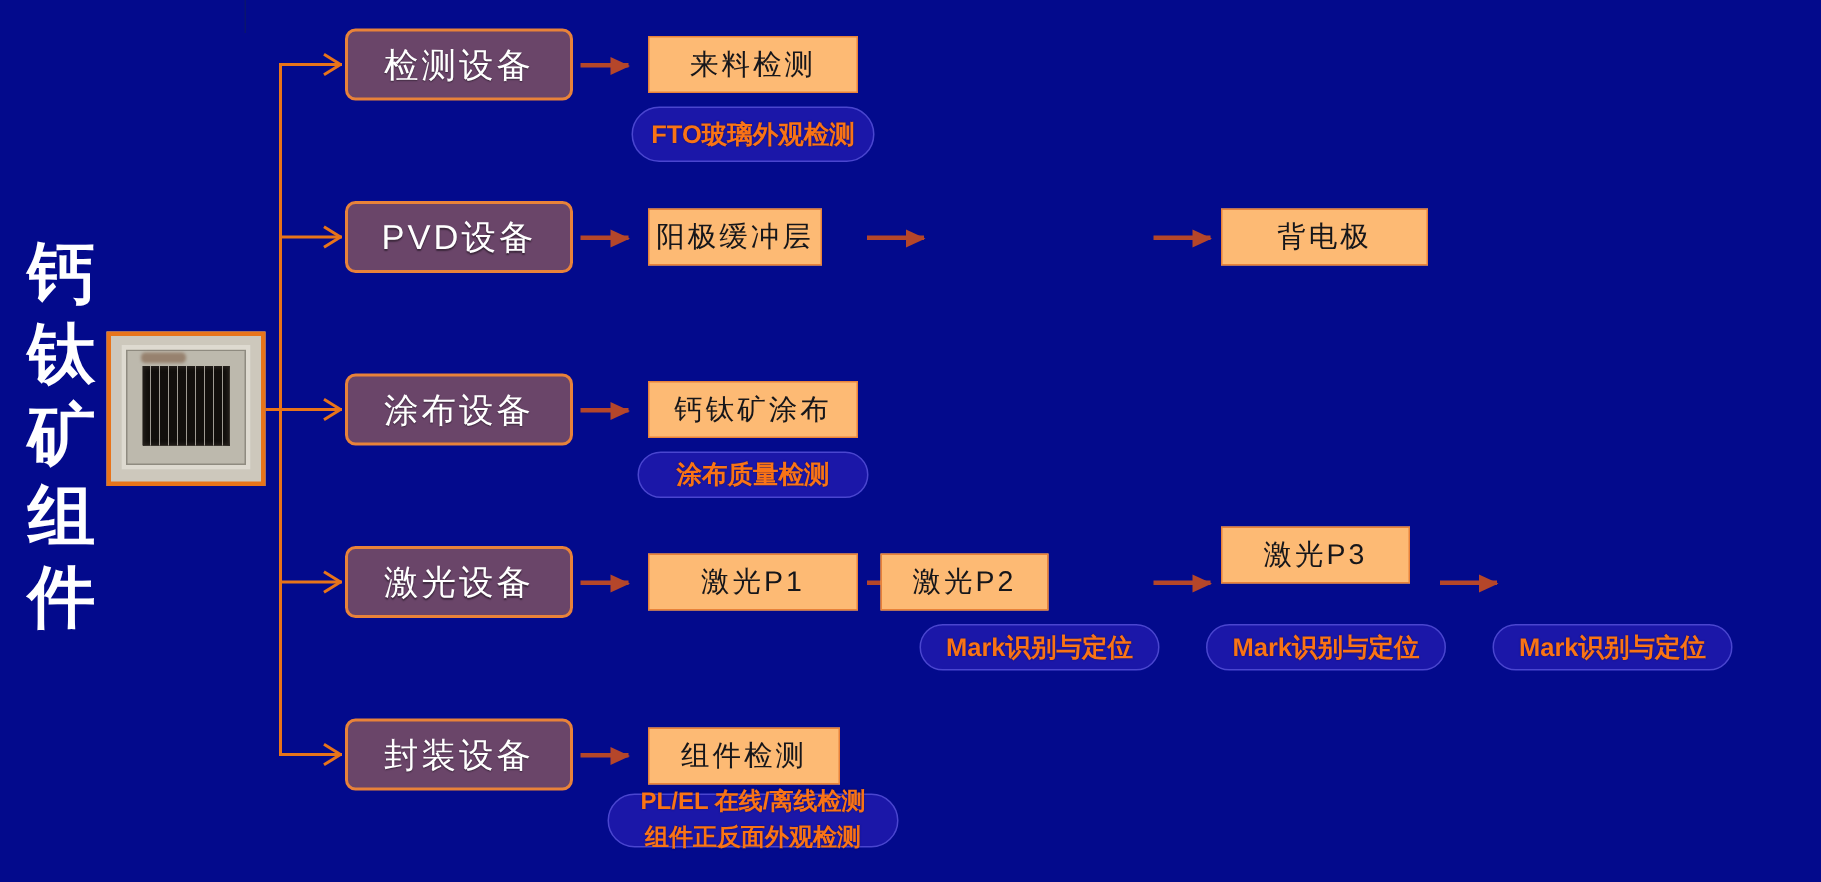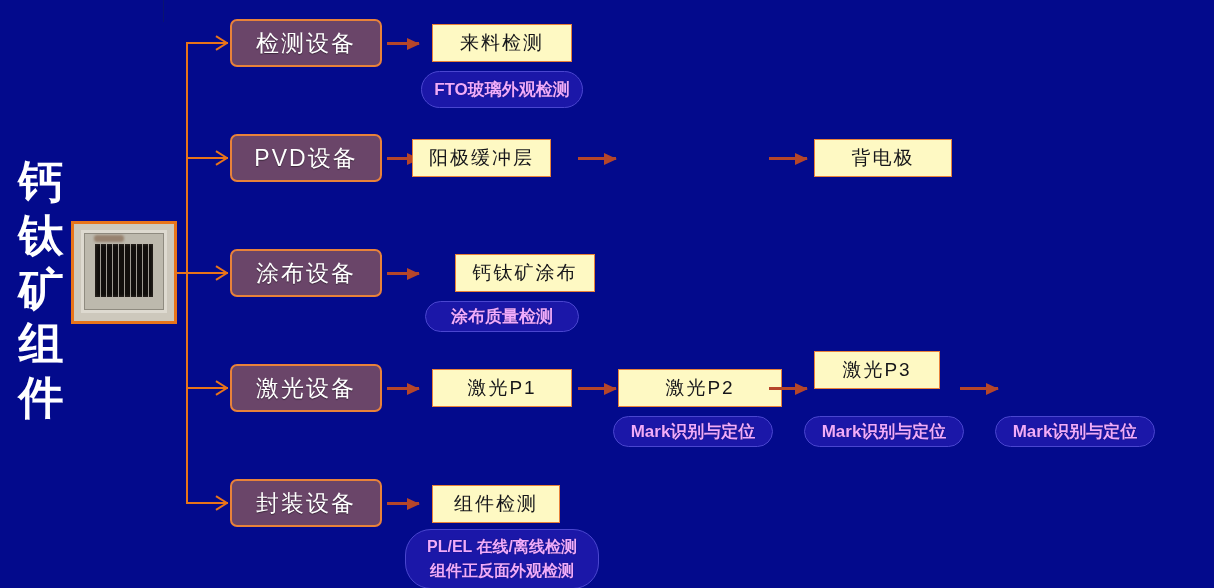--- a/index.html
+++ b/index.html
@@ -139,21 +139,21 @@
     display: flex;
     align-items: center;
     justify-content: center;
     text-shadow: 0 1px 1px rgba(0,0,0,.45);
   }
 
   
   .proc {
     position: absolute;
     height: 38px;
-    background: #fef9c3;
+    background: #fdba74;
     border: 1.5px solid #e8823a;
     color: #16161a;
     font-size: 19px;
     letter-spacing: 2px;
     display: flex;
     align-items: center;
     justify-content: center;
     white-space: nowrap;
   }
 
@@ -171,21 +171,21 @@
     border-top: 6px solid transparent;
     border-bottom: 6px solid transparent;
   }
 
   
   .pill {
     position: absolute;
     background: #1b17a8;
     border: 1.5px solid #4a46cf;
     border-radius: 22px;
-    color: #f0abfc;
+    color: #f97316;
     font-size: 17px;
     font-weight: bold;
     letter-spacing: 0px;
     display: flex;
     align-items: center;
     justify-content: center;
     text-align: center;
     line-height: 22px;
     white-space: pre-line;
     text-shadow: 0 0 1px rgba(0,0,0,.5);
@@ -231,42 +231,42 @@
   <div class="chev" style="left:214px; top:381px"></div>
   <div class="chev" style="left:214px; top:496px"></div>
 
   <div class="equip" style="top:19px">检测设备</div>
   <div class="parrow" style="left:387px; top:42px; width:32px"></div>
   <div class="proc" style="left:432px; top:24px; width:140px">来料检测</div>
   <div class="pill" style="left:421px; top:71px; width:162px; height:37px">FTO玻璃外观检测</div>
 
   <div class="equip" style="top:134px">PVD设备</div>
   <div class="parrow" style="left:387px; top:157px; width:32px"></div>
-  <div class="proc" style="left:412px; top:139px; width:139px">阳极缓冲层</div>
+  <div class="proc" style="left:432px; top:139px; width:116px">阳极缓冲层</div>
   <div class="parrow" style="left:578px; top:157px; width:38px"></div>
   <div class="parrow" style="left:769px; top:157px; width:38px"></div>
   <div class="proc" style="left:814px; top:139px; width:138px">背电极</div>
 
   <div class="equip" style="top:249px">涂布设备</div>
   <div class="parrow" style="left:387px; top:272px; width:32px"></div>
-  <div class="proc" style="left:455px; top:254px; width:140px">钙钛矿涂布</div>
+  <div class="proc" style="left:432px; top:254px; width:140px">钙钛矿涂布</div>
   <div class="pill" style="left:425px; top:301px; width:154px; height:31px">涂布质量检测</div>
 
   <div class="equip" style="top:364px">激光设备</div>
   <div class="parrow" style="left:387px; top:387px; width:32px"></div>
   <div class="proc" style="left:432px; top:369px; width:140px">激光P1</div>
   <div class="parrow" style="left:578px; top:387px; width:38px"></div>
-  <div class="proc" style="left:618px; top:369px; width:164px">激光P2</div>
+  <div class="proc" style="left:587px; top:369px; width:112px">激光P2</div>
   <div class="parrow" style="left:769px; top:387px; width:38px"></div>
   <div class="proc" style="left:814px; top:351px; width:126px">激光P3</div>
   <div class="parrow" style="left:960px; top:387px; width:38px"></div>
 
   <div class="pill" style="left:613px; top:416px; width:160px; height:31px">Mark识别与定位</div>
   <div class="pill" style="left:804px; top:416px; width:160px; height:31px">Mark识别与定位</div>
   <div class="pill" style="left:995px; top:416px; width:160px; height:31px">Mark识别与定位</div>
 
   <div class="equip" style="top:479px">封装设备</div>
   <div class="parrow" style="left:387px; top:502px; width:32px"></div>
   <div class="proc" style="left:432px; top:485px; width:128px">组件检测</div>
-  <div class="pill tall" style="left:405px; top:529px; width:194px; height:60px; font-size:16px; line-height:24px">PL/EL 在线/离线检测
+  <div class="pill tall" style="left:405px; top:529px; width:194px; height:36px; font-size:16px; line-height:24px">PL/EL 在线/离线检测
 组件正反面外观检测</div>
 
 </div>
 
 </body></html>

